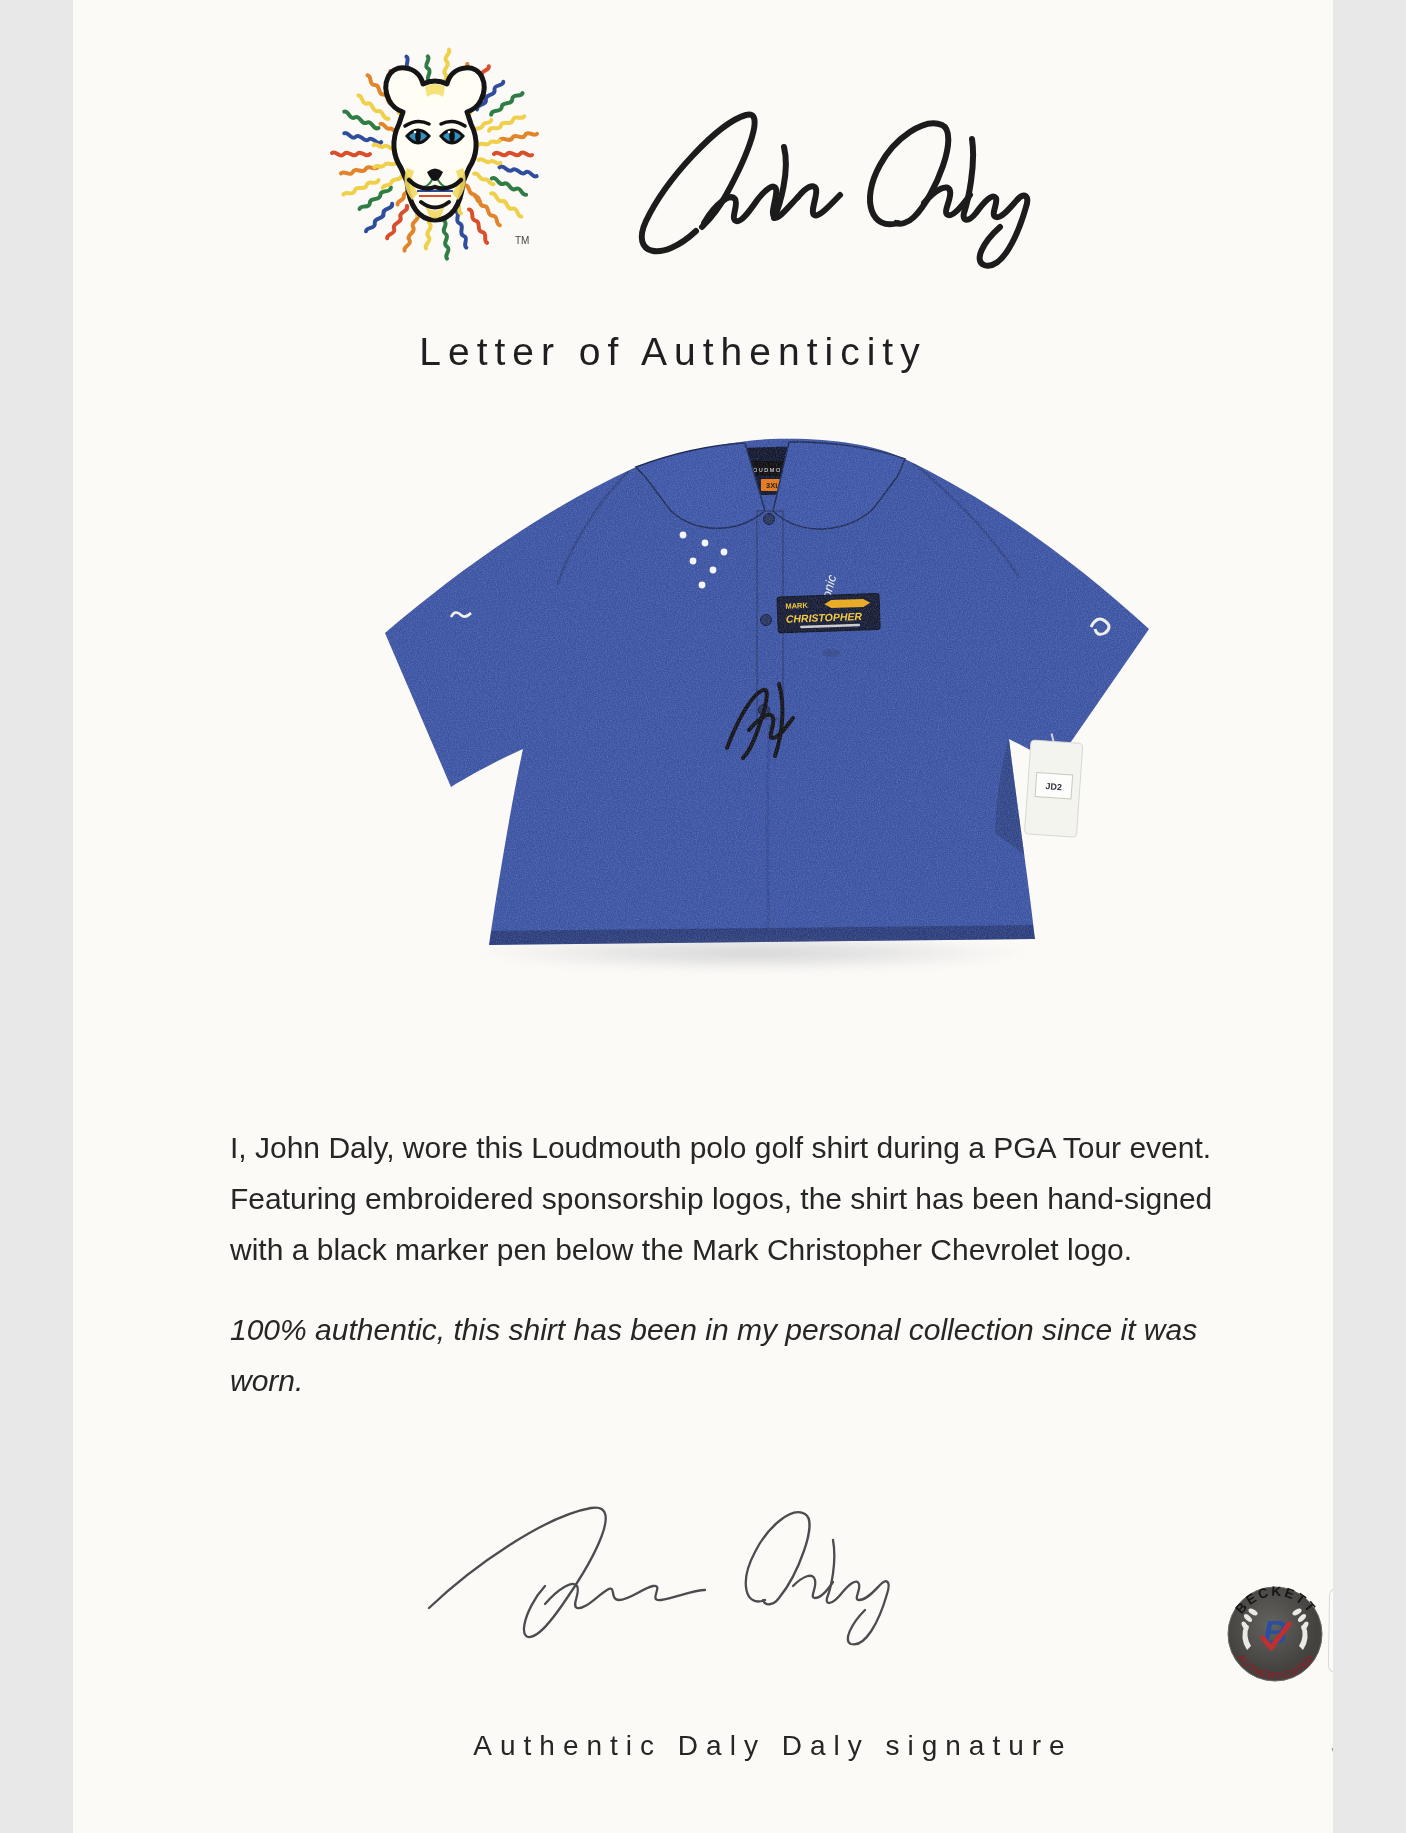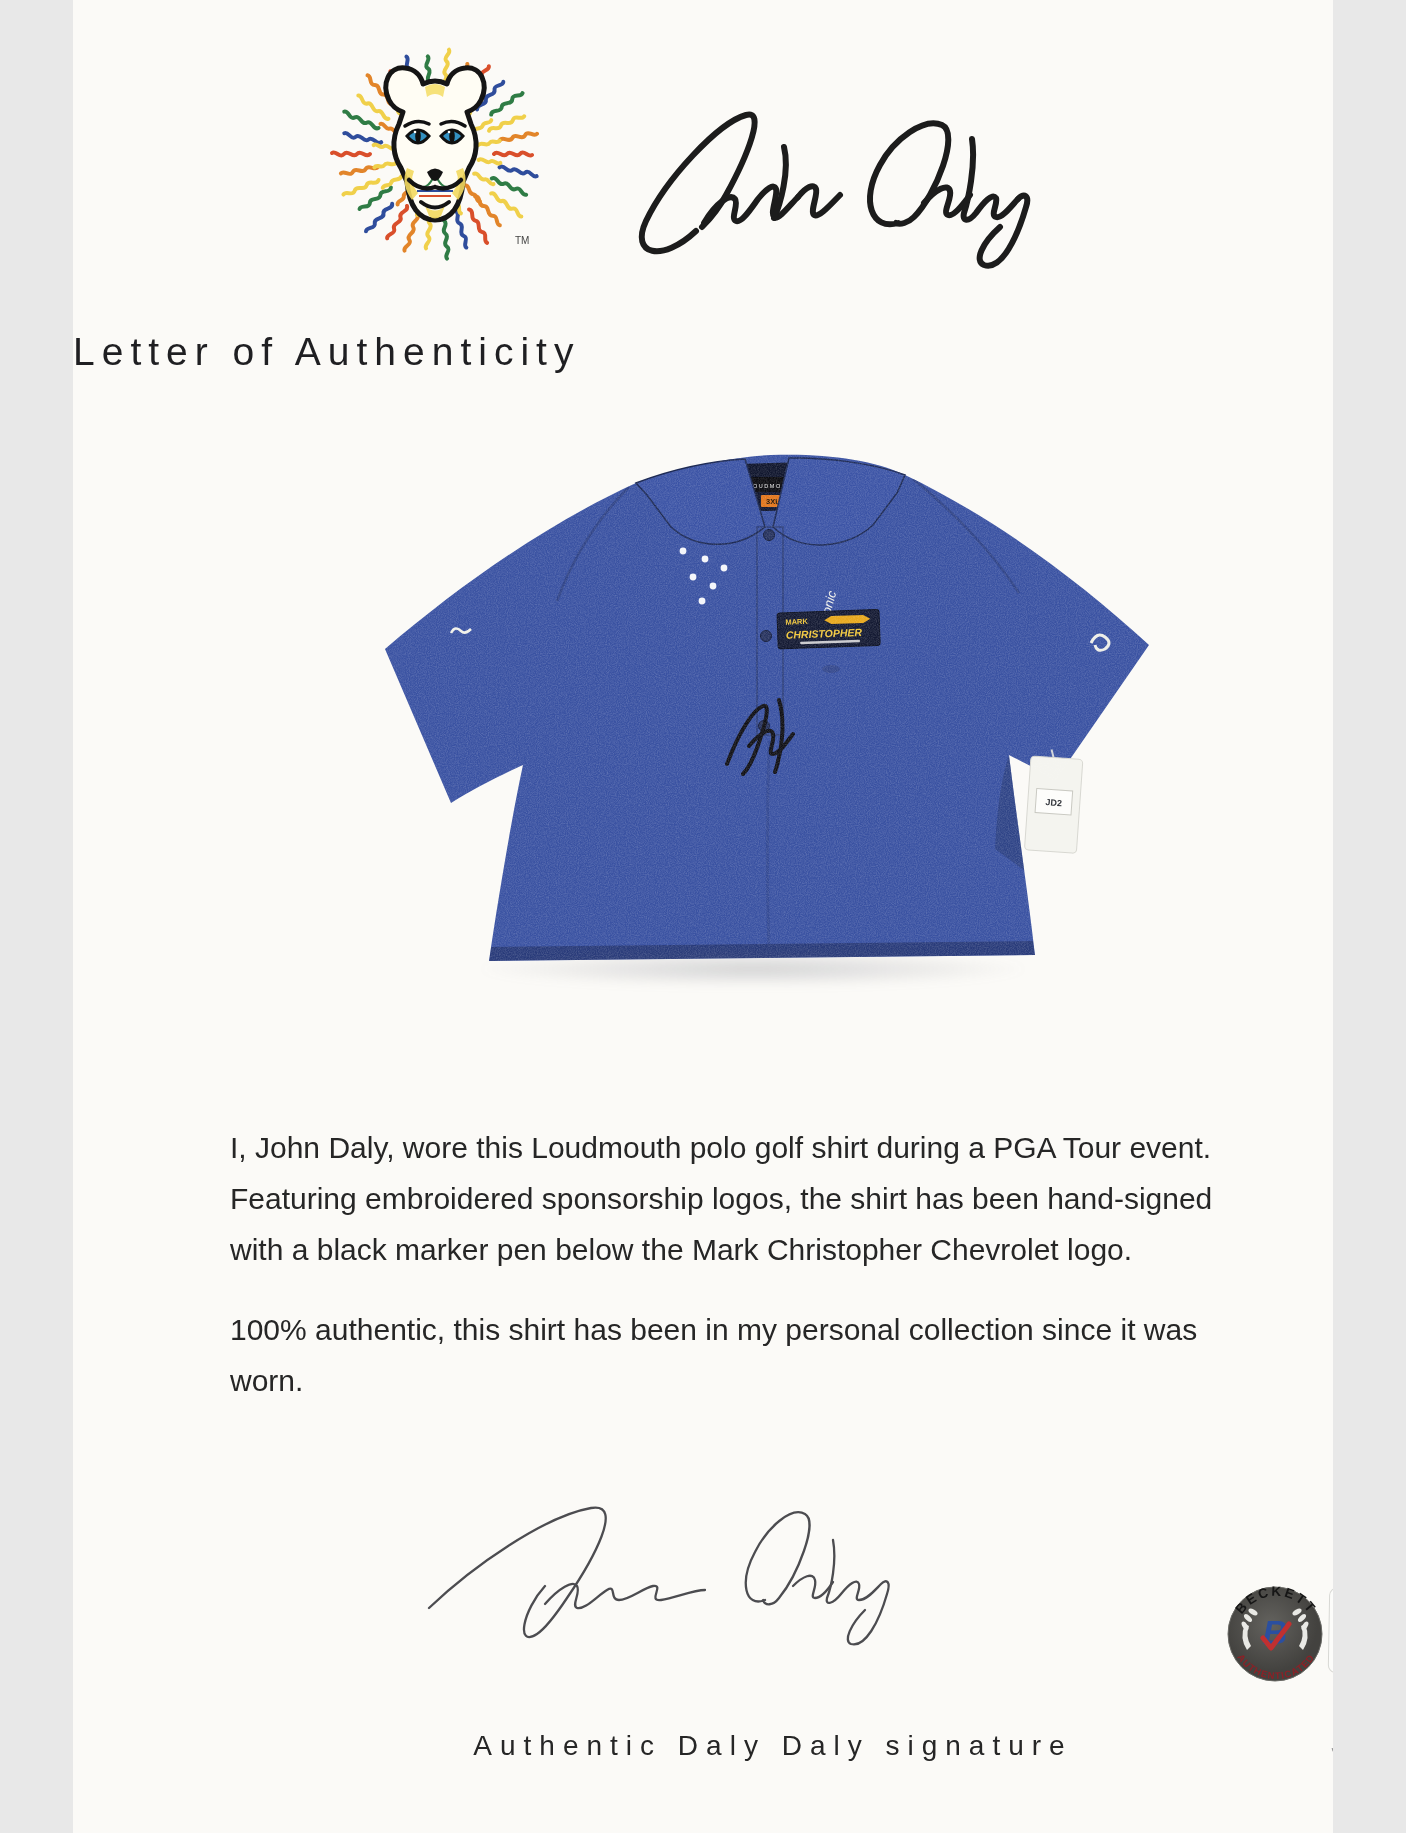--- a/index.html
+++ b/index.html
@@ -1,29 +1,29 @@
 <!DOCTYPE html>
 <html><head>
 <meta charset="utf-8">
 <style>
   html,body{margin:0;padding:0;}
   body{background:#e8e8e8;font-family:"Liberation Sans",sans-serif;}
   .page{position:relative;width:1260px;height:1833px;margin:0 auto;
         background:#fbfaf7;overflow:hidden;color:#232323;}
   .lion{position:absolute;left:242px;top:40px;width:244px;height:234px;}
   .sig-top{position:absolute;left:515px;top:55px;width:490px;height:240px;}
-  .title{position:absolute;left:0;top:330px;width:1200px;
+  .title{position:absolute;left:0;top:330px;width:1200px;text-align:center;
          font-size:39px;font-weight:400;letter-spacing:7px;color:#1f1f22;margin:0;}
-  .photo{position:absolute;left:280px;top:431px;width:810px;height:575px;}
+  .photo{position:absolute;left:280px;top:415px;width:810px;height:575px;}
   .photo-shadow{position:absolute;left:120px;top:520px;width:560px;height:36px;
          background:radial-gradient(ellipse at center, rgba(110,112,125,.28), rgba(110,112,125,0) 70%);
          filter:blur(5px);}
   .para{position:absolute;left:113px;width:1040px;font-size:30px;line-height:51px;color:#262626;margin-left:44px;}
   .p1{top:1122px;}
-  .p2{top:1304px;}
+  .p2{top:1304px;font-style:italic;}
   .sig-bottom{position:absolute;left:320px;top:1448px;width:520px;height:250px;}
   .beckett{position:absolute;left:1138px;top:1576px;width:226px;height:126px;}
   .caption{position:absolute;left:0;top:1730px;width:1400px;text-align:center;
          font-size:28px;letter-spacing:8px;color:#262626;}
   .doc-code{position:absolute;left:1258px;top:1722px;font-size:37px;letter-spacing:2px;color:#969696;}
 </style>
 </head>
 <body>
 
 <div class="page">

